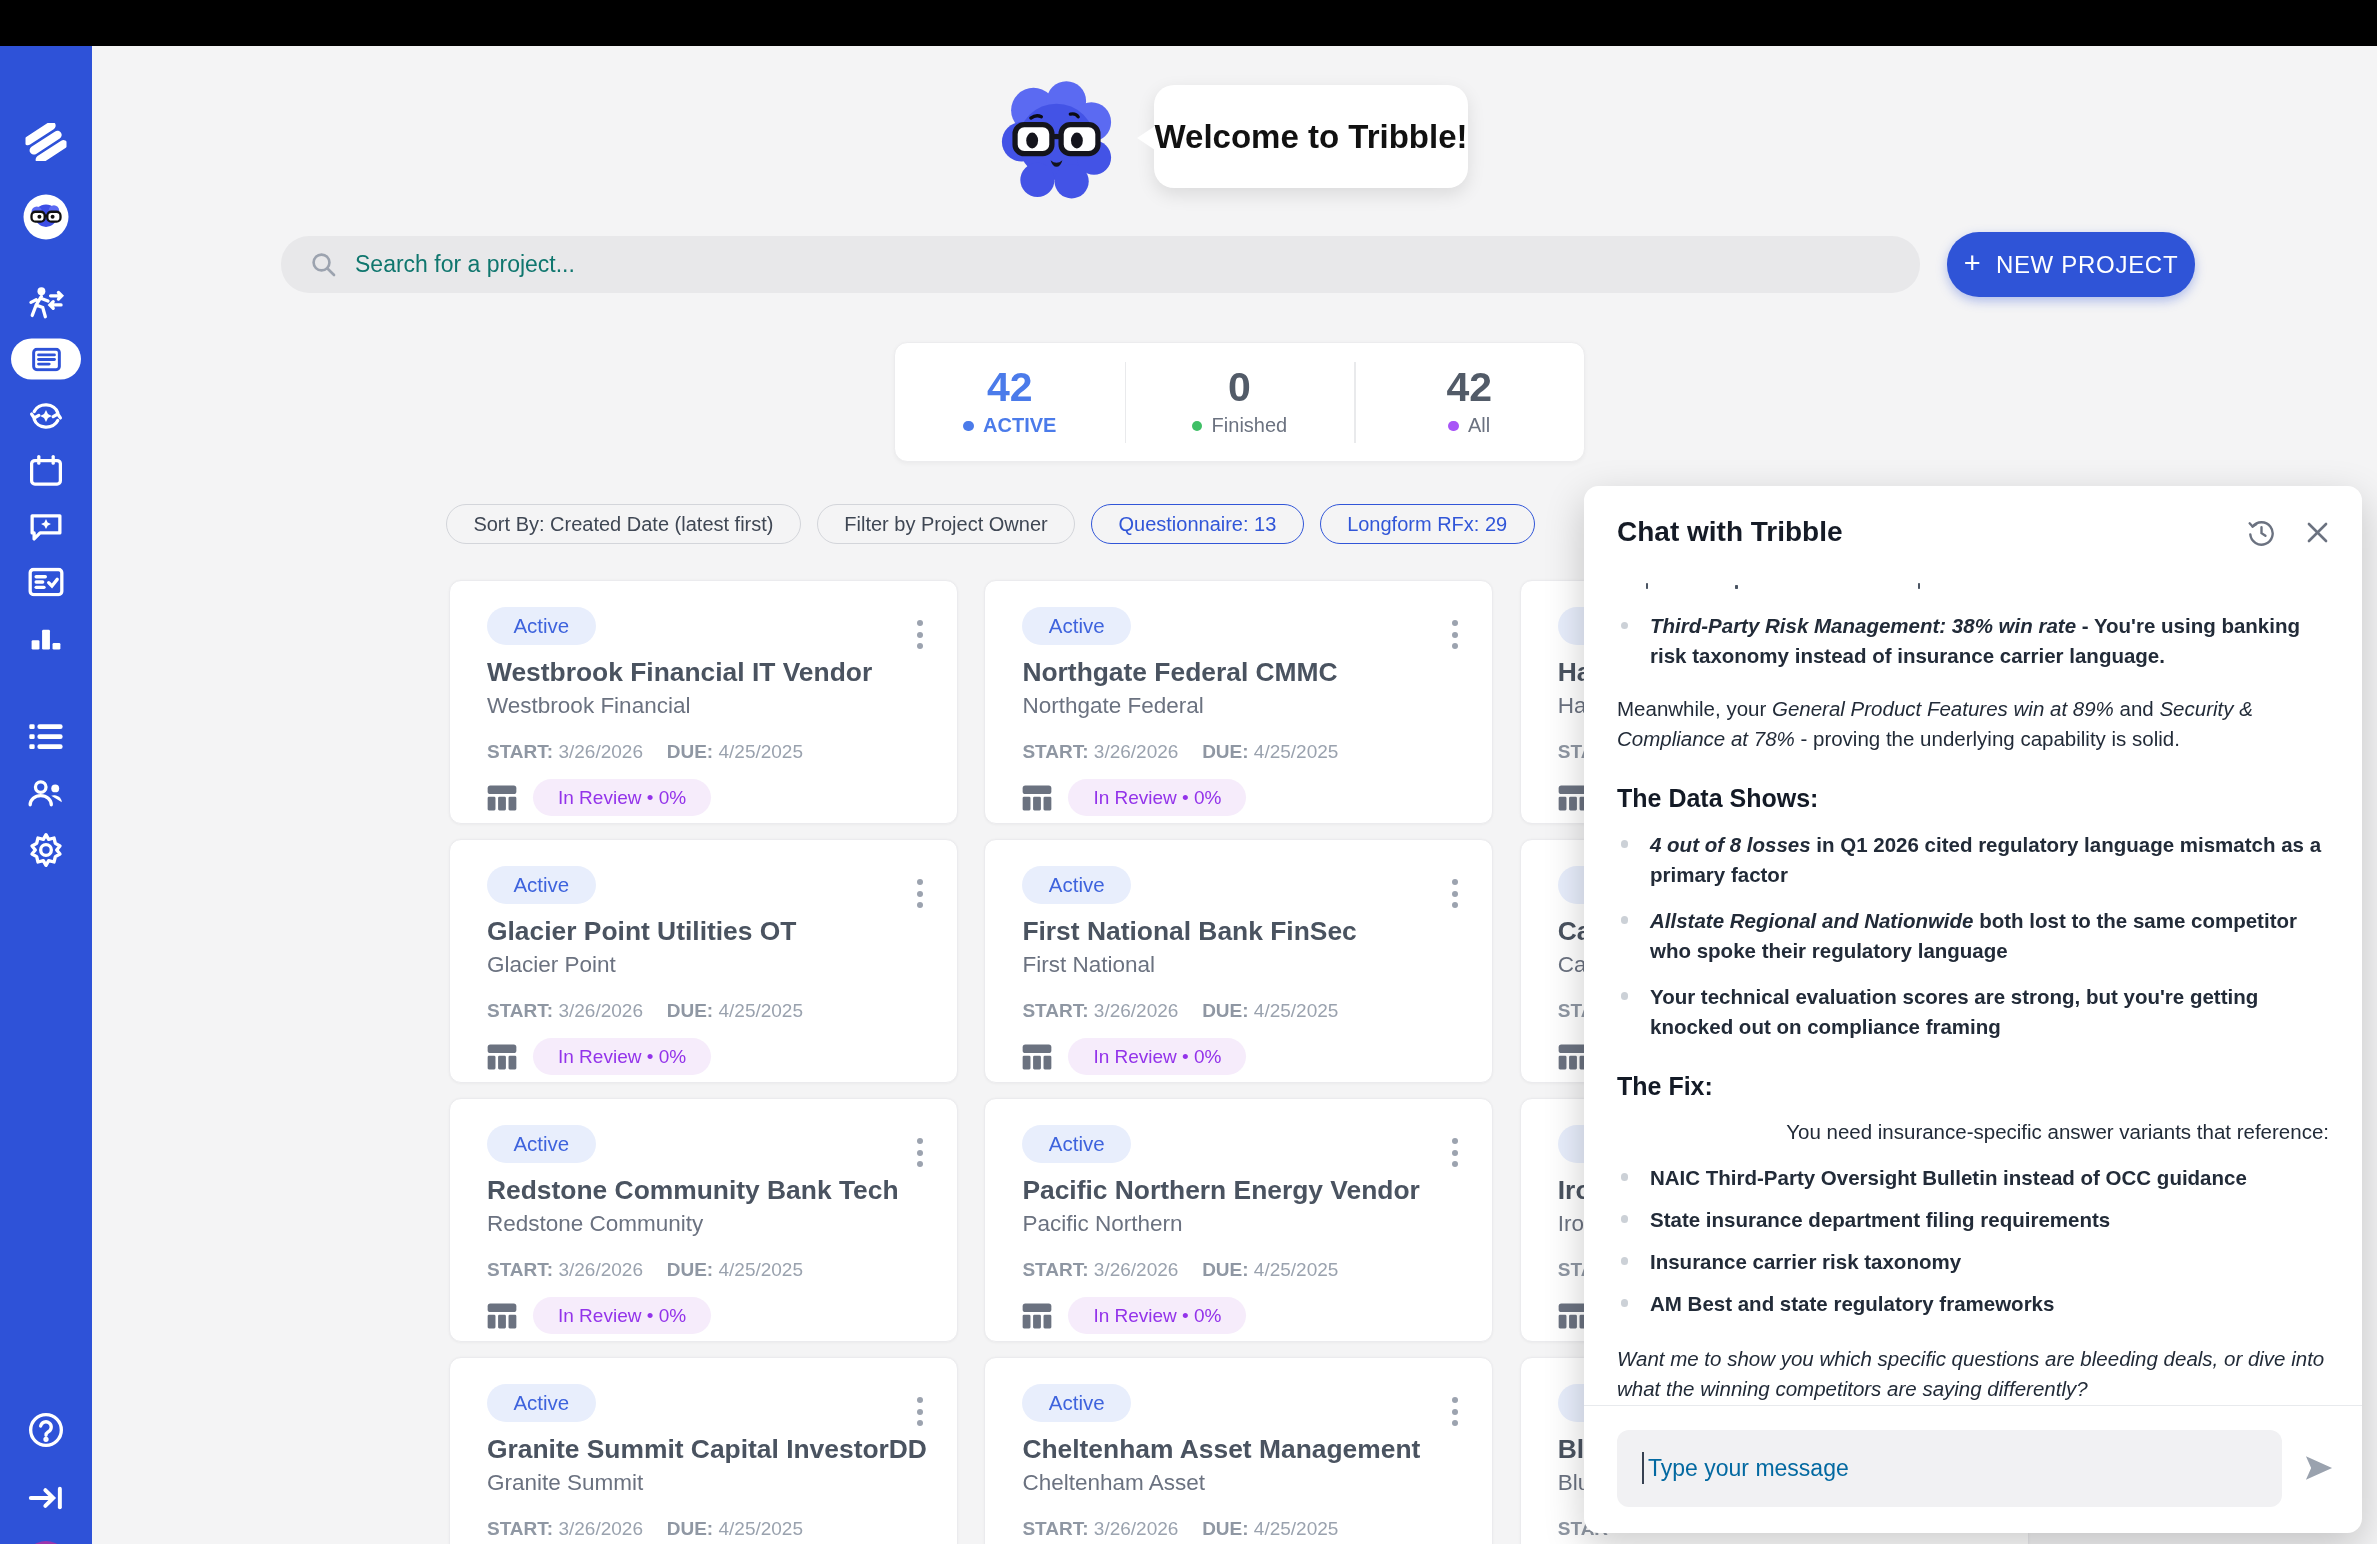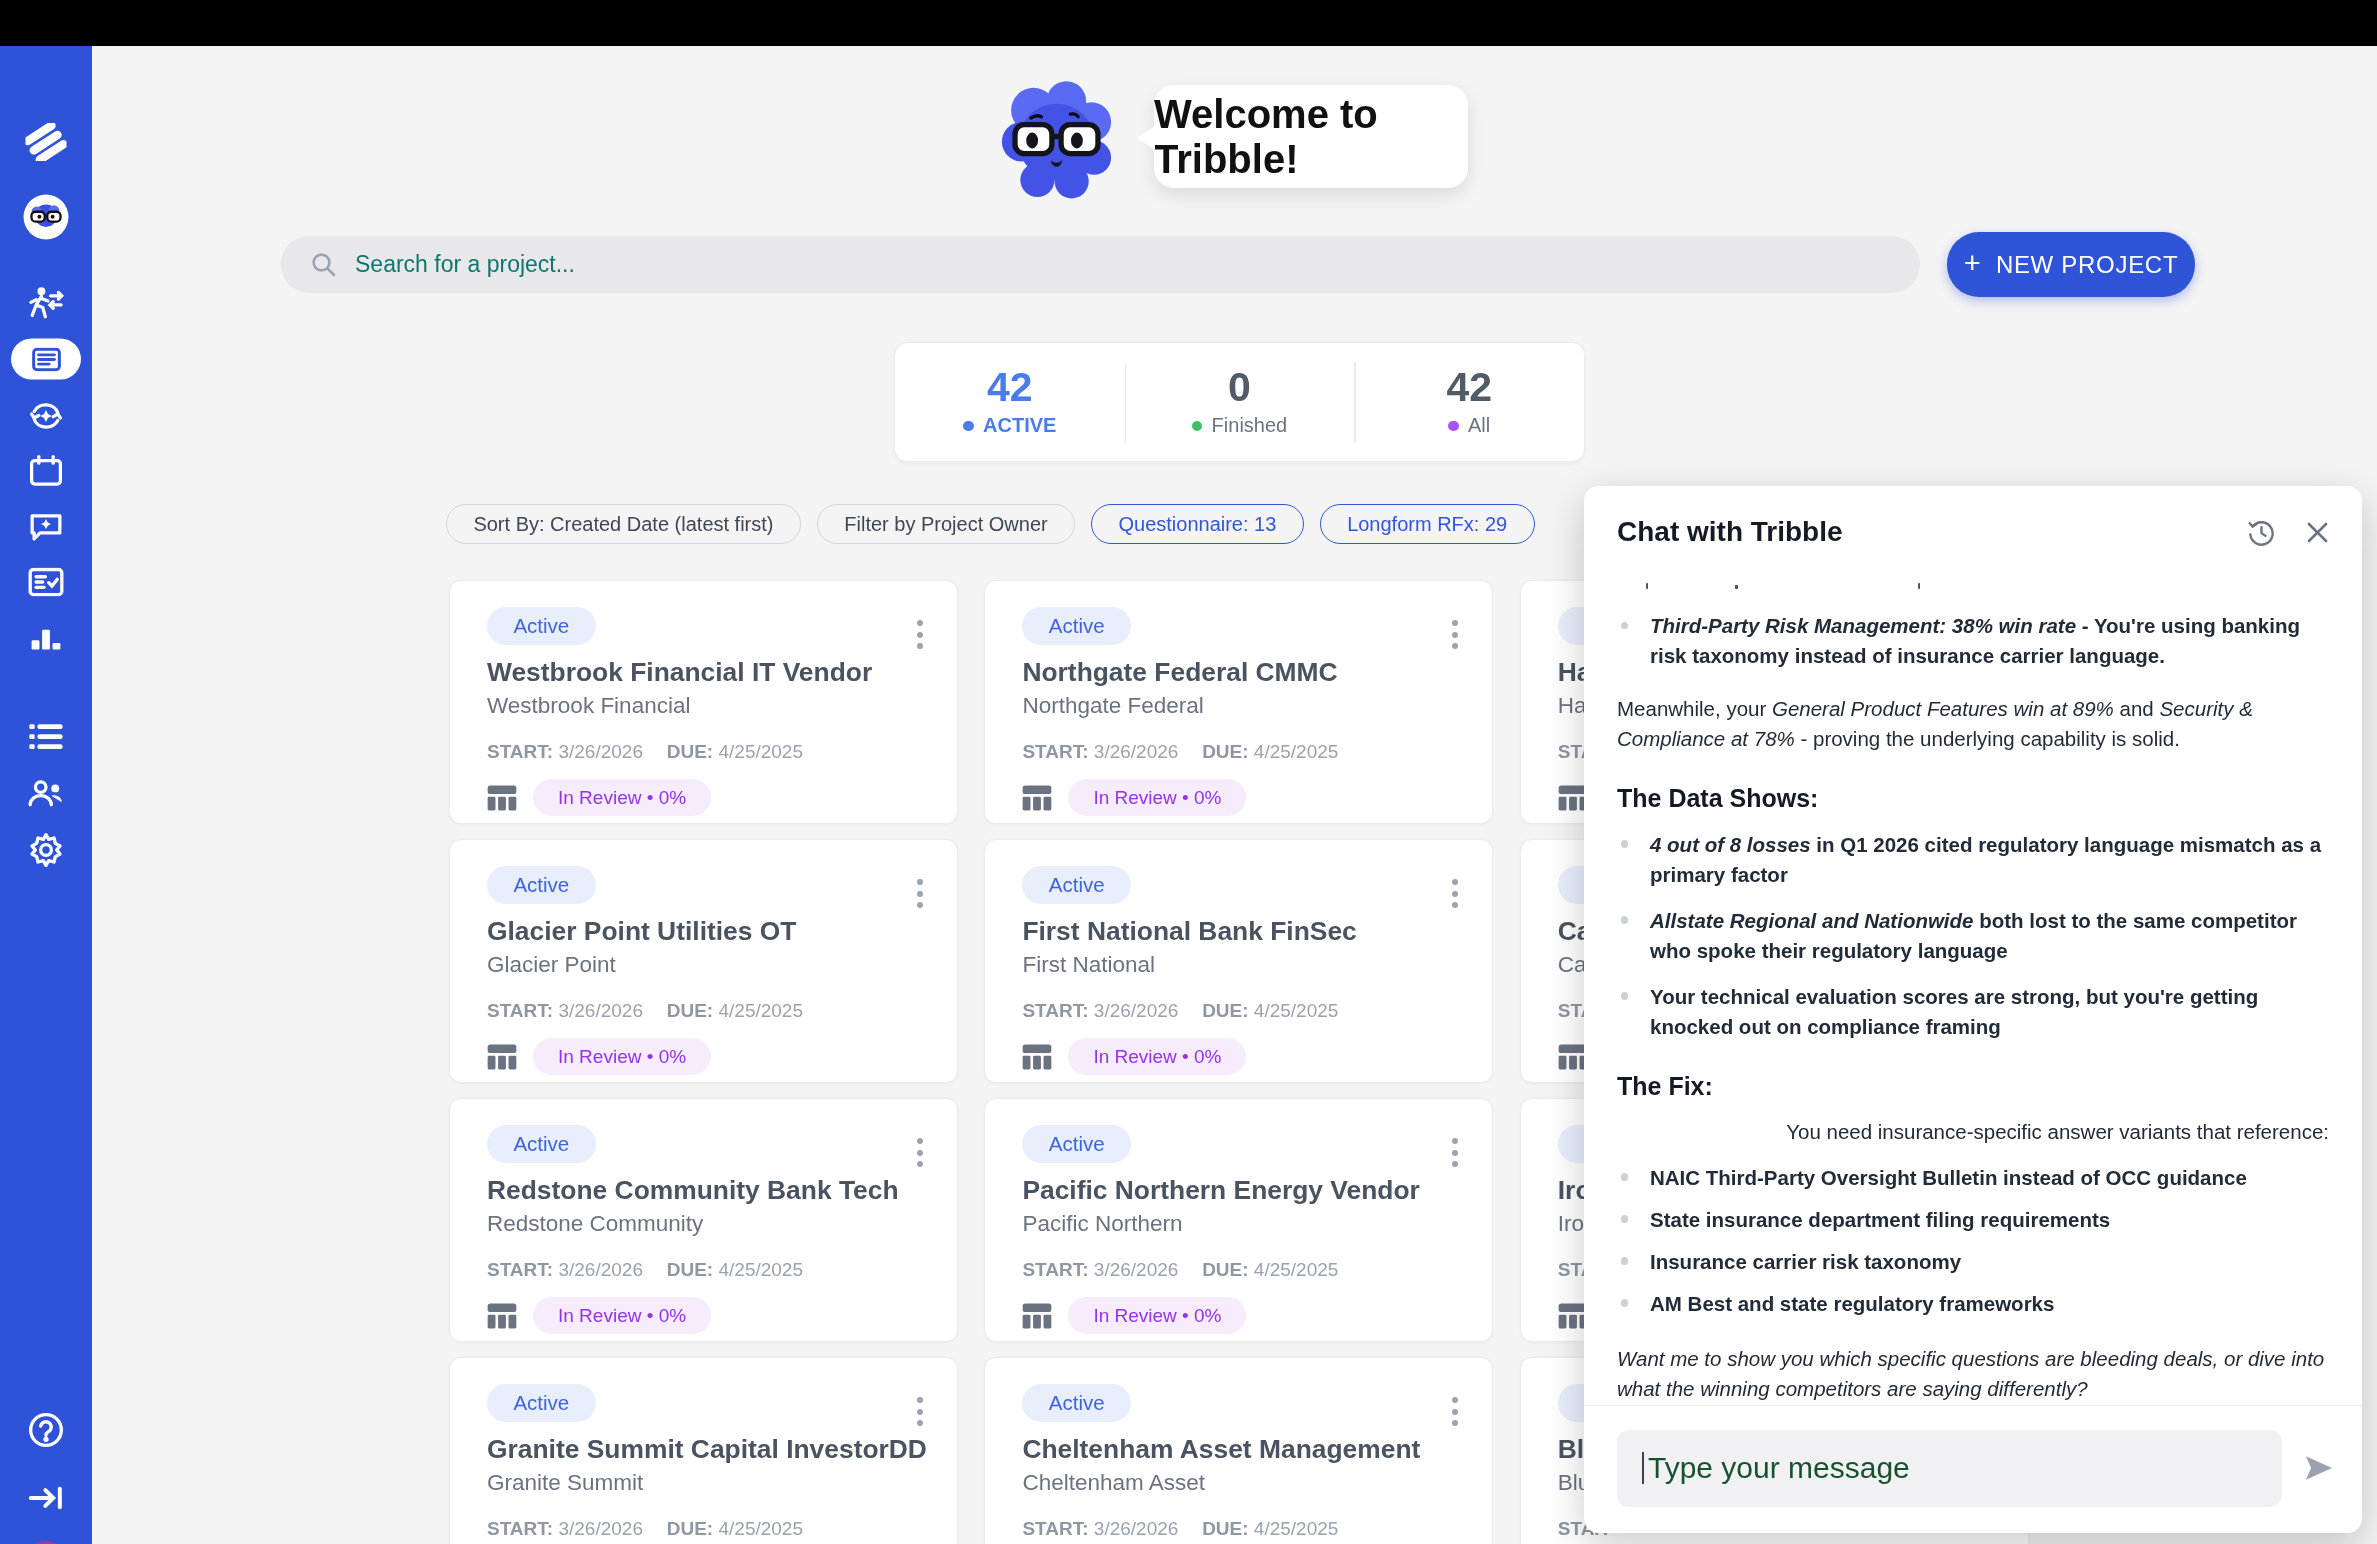--- a/index.html
+++ b/index.html
@@ -14,21 +14,21 @@
   .active-pill{width:70px;height:41px;background:#fff;border-radius:20.5px;}
   .avatar-ring{width:45px;height:45px;background:#fff;border-radius:50%;display:flex;align-items:center;justify-content:center;}
   .tk{width:44px;height:44px;border-radius:50%;background:#9c36ad;color:#fff;font-size:18.5px;font-weight:bold;
       display:flex;align-items:center;justify-content:center;letter-spacing:0.7px;}
   
   .mascot{position:absolute;left:994px;top:76px;z-index:5;}
   .bubble{position:absolute;left:1154px;top:85px;width:314px;height:103px;background:#fff;border-radius:20px;
     box-shadow:0 6.6px 18.5px rgba(0,0,0,.10);display:flex;align-items:center;justify-content:center;z-index:4;}
   .bubble:before{content:"";position:absolute;left:-17px;top:41px;width:0;height:0;
     border-top:12px solid transparent;border-bottom:12px solid transparent;border-right:18.5px solid #fff;}
-  .bubble-text{font-size:40px;font-weight:bold;color:#111;}
+  .bubble-text{font-size:33px;font-weight:bold;color:#111;}
   
   .searchbar{position:absolute;left:281px;top:236px;width:1639px;height:57px;background:#e8e8ea;border-radius:28px;
     display:flex;align-items:center;padding:0 0 0 28px;box-sizing:border-box;}
   .search-ph{font-size:23px;color:#0f766e;margin-left:17px;}
   .new-project{position:absolute;left:1947px;top:232px;width:248px;height:65px;border-radius:32px;background:#2f54d7;
     color:#fff;display:flex;align-items:center;justify-content:center;gap:14.5px;font-size:24px;letter-spacing:0.7px;
     box-shadow:0 4px 10.6px rgba(47,84,215,.35);cursor:pointer;}
   .np-plus{font-size:29px;font-weight:normal;margin-top:-2.6px;}
   
   .stats{position:absolute;left:894px;top:342px;width:689px;height:118px;background:#fff;border-radius:13.2px;
@@ -76,21 +76,21 @@
   .chat-body ul{list-style:none;margin:17px 0;padding:0;font-weight:bold;}
   .chat-body li{position:relative;padding-left:33px;margin:16px 0;}
   .chat-body li:before{content:"";position:absolute;left:4px;top:10.6px;width:7.3px;height:7.3px;border-radius:50%;background:#ccd1d7;}
   .it{font-style:italic;}
   .chat-h{font-size:25px;font-weight:bold;color:#131a26;margin:29px 0 16px;}
   .closing{font-style:italic;margin-top:25px;}
   .chat-input-row{border-top:1.3px solid #e8eaed;padding:24px 26.4px 26.4px 33px;display:flex;align-items:center;gap:20px;}
   .chat-input{flex:1;height:77px;background:#f1f1f3;border-radius:12px;display:flex;align-items:center;
     padding:0 25px;box-sizing:border-box;cursor:text;}
   .caret{width:2px;height:32px;background:#374151;margin-right:4px;}
-  .input-ph{font-size:30px;color:#14532d;}
+  .input-ph{font-size:23px;color:#0369a1;}
   .send{cursor:pointer;display:flex;}
 </style>
 </head>
 <body>
 
 <div class="screen">
 
   <div class="topbar"></div>
 
   <div class="sidebar">

